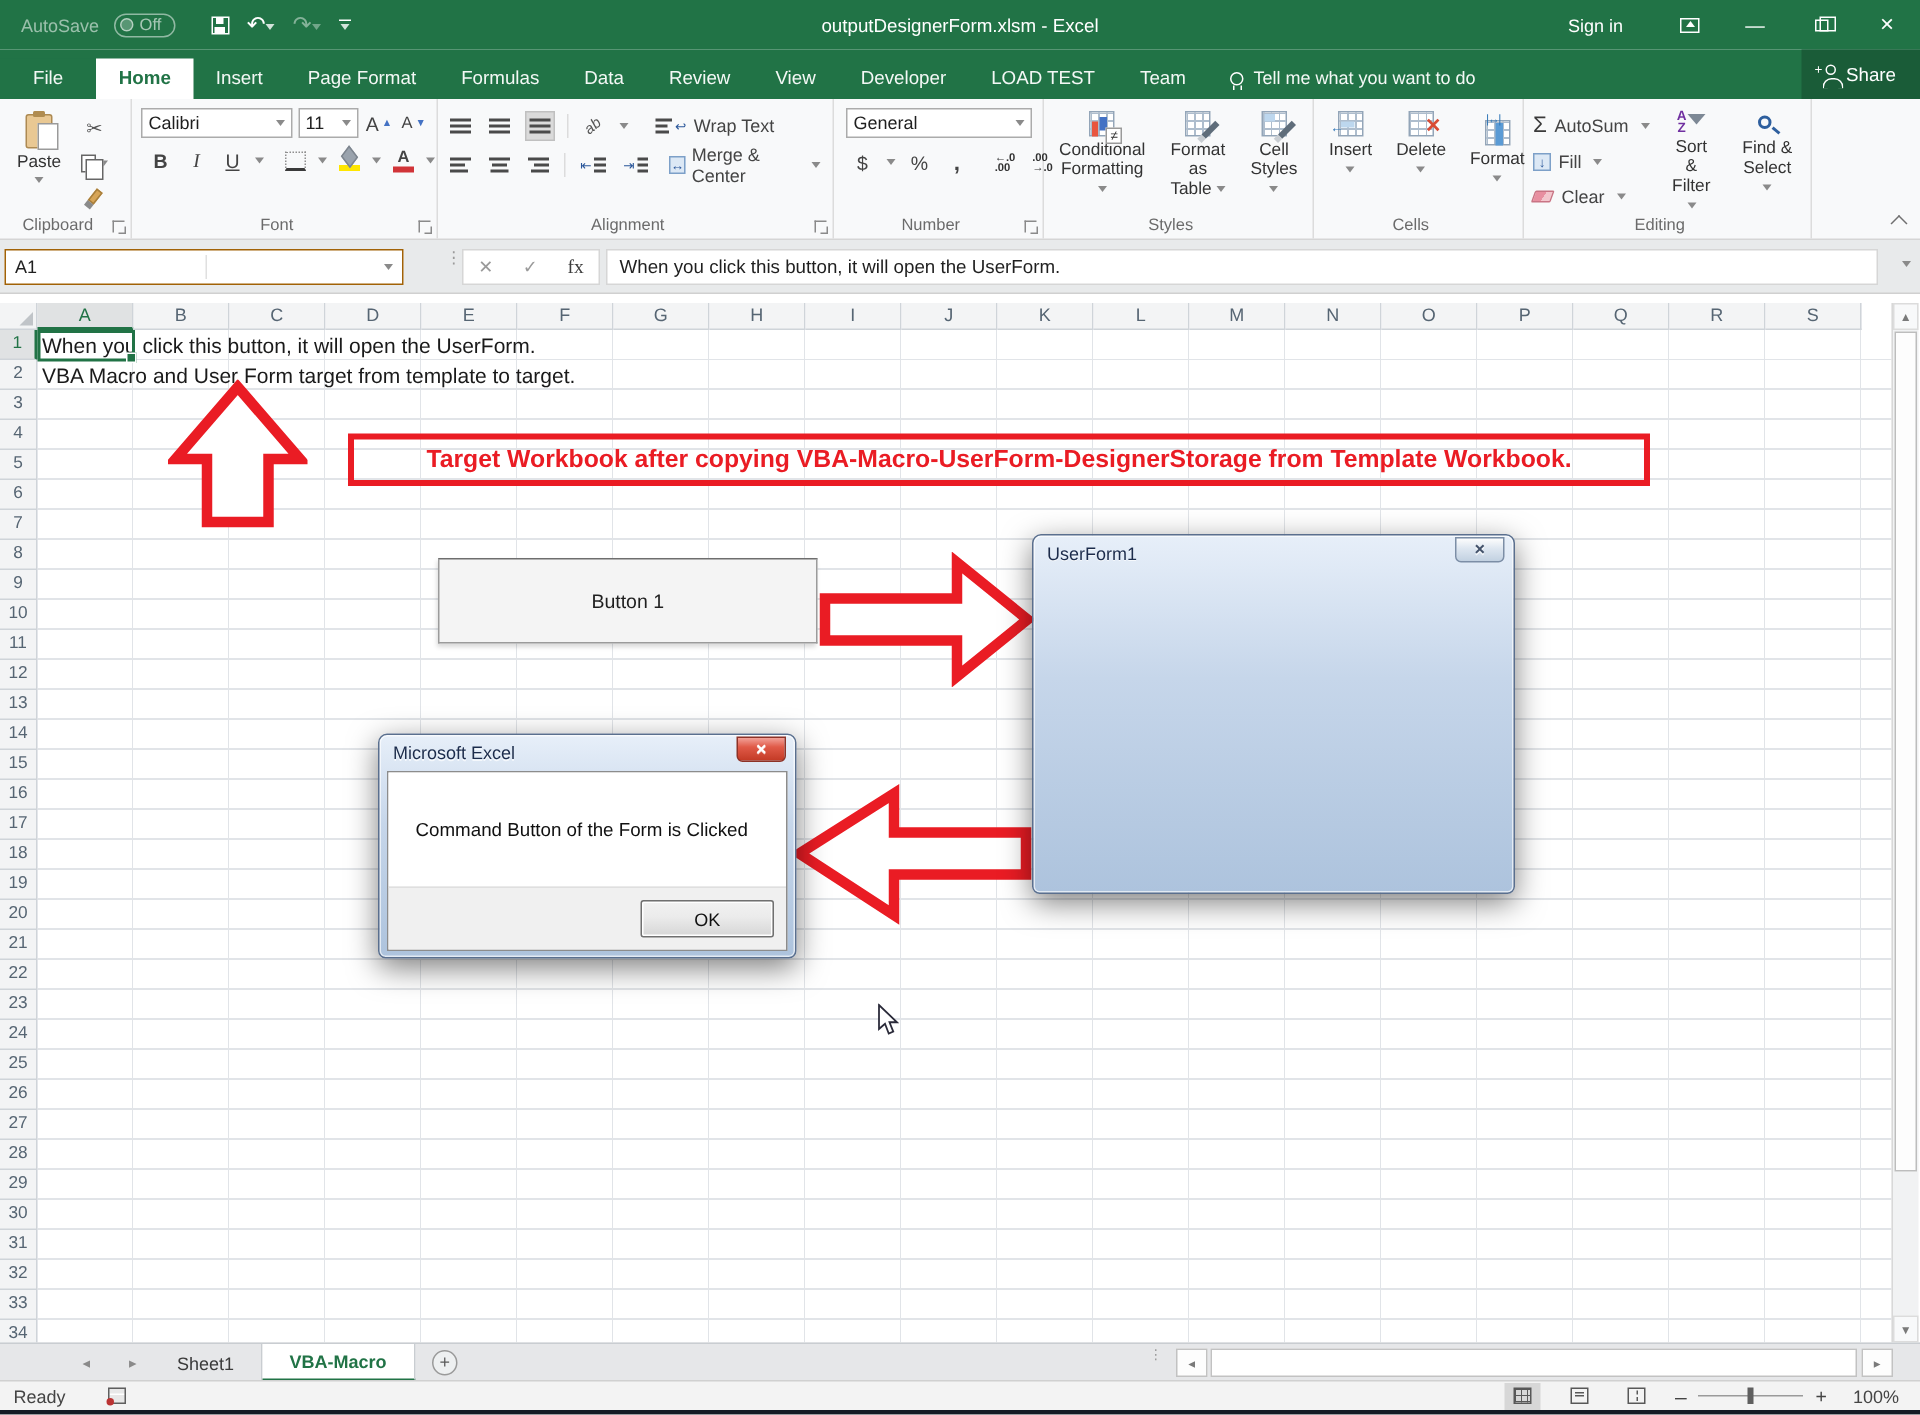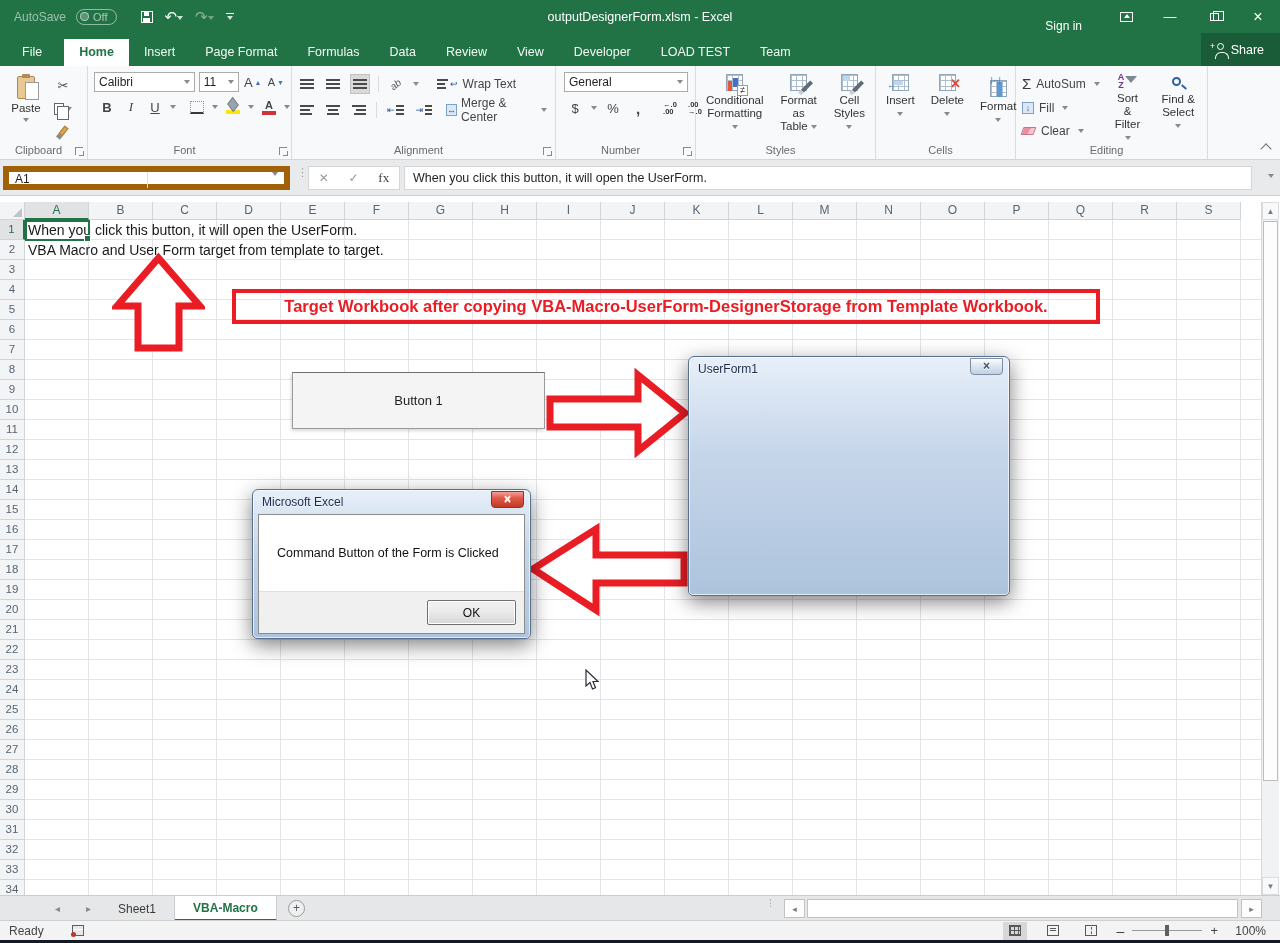--- a/index.html
+++ b/index.html
@@ -16,21 +16,21 @@
   .i-save{width:12px;height:12px;border:1.5px solid #fff;position:relative}
   .i-save::before{content:"";position:absolute;left:2px;top:0;width:5px;height:4px;background:#fff}
   .i-save::after{content:"";position:absolute;left:1px;bottom:0;width:7px;height:4px;background:#fff}
   .glyph{font-size:15px;line-height:1}
   .dim{opacity:.45}
   .dd{display:inline-block;width:0;height:0;border-left:3.5px solid transparent;border-right:3.5px solid transparent;border-top:4px solid #8a8a8a;vertical-align:middle}
   .dd.w{border-top-color:rgba(255,255,255,.8);border-left-width:3px;border-right-width:3px}
   .qat-caret{display:flex;flex-direction:column;align-items:center;gap:2px}
   .qat-caret i{display:block;width:8px;height:1.5px;background:#fff}
   .tb-title{position:absolute;left:0;right:0;text-align:center;font-size:12.5px;color:#fff;pointer-events:none}
-  .tb-right{margin-left:auto;display:flex;align-items:flex-end;gap:0;height:100%}
+  .tb-right{margin-left:auto;display:flex;align-items:center;gap:0;height:100%}
   .signin{font-size:12px;padding:0 22px}
   .winbtn{width:44px;height:100%;display:flex;align-items:center;justify-content:center;font-size:13px;color:#fff}
   .i-ribopts{width:13px;height:10px;border:1px solid #fff;position:relative}
   .i-ribopts::after{content:"";position:absolute;left:3px;top:1px;width:5px;height:3px;border-left:3px solid transparent;border-right:3px solid transparent;border-bottom:4px solid #fff;border-top:none;width:0;height:0}
   .i-restore{width:9px;height:8px;border:1px solid #fff;position:relative;background:#217346}
   .i-restore::before{content:"";position:absolute;left:2px;top:-3px;width:9px;height:8px;border:1px solid #fff;border-left-color:#fff}
 
   
   .tabrow{position:absolute;left:0;top:33px;width:1280px;height:33px;background:#217346;display:flex;align-items:flex-end;color:#fff}
   .rtab{padding:6px 15px 7px;font-size:12.5px;color:rgba(255,255,255,.95);cursor:default}
@@ -91,21 +91,21 @@
   .funnel{width:0;height:0;border:6px solid transparent;border-top:7px solid #7d8895;margin-top:4px}
   .i-mag{width:9px;height:9px;border:2px solid #2e5f9e;border-radius:50%;position:relative}
   .i-mag::after{content:"";position:absolute;left:7px;top:7px;width:6px;height:2px;background:#2e5f9e;transform:rotate(40deg)}
   .dec{display:flex;flex-direction:column;font-size:7.5px;line-height:7.5px;color:#333;font-weight:700}
   .twoline{font-size:11.5px;line-height:13px;color:#333;text-align:center}
   .sigma{font-size:15px;color:#3a3a3a;line-height:14px}
   .rib-collapse{position:absolute;right:10px;bottom:6px;width:8px;height:8px;border-top:1.6px solid #707070;border-right:1.6px solid #707070;transform:rotate(-45deg)}
 
   
   .fbar{position:absolute;left:0;top:160px;width:1280px;height:36px;background:#e8eaeb;display:flex;align-items:center;border-bottom:1px solid #d0d0d0}
-  .namebox{position:absolute;left:3px;top:6px;width:287px;height:24px;background:#fff;border:6px solid #a16207;display:flex;padding:0 6px;color:#1f1f1f}
+  .namebox{position:absolute;left:3px;top:6px;width:266px;height:24px;background:#fff;border:1px solid #a16207;display:flex;align-items:center;padding:0 6px;color:#1f1f1f}
   .namebox .dd{margin-left:auto}
   .namebox .sep{width:1px;height:16px;background:#e0e0e0;margin-left:auto;margin-right:6px}
   .fdots{position:absolute;left:297px;top:9px;color:#9a9a9a;font-size:11px;letter-spacing:0;line-height:6px;text-align:center}
   .fxbox{position:absolute;left:308px;top:6px;width:92px;height:24px;background:#fff;border:1px solid #d6d6d6;display:flex;align-items:center;justify-content:space-around;color:#9a9a9a}
   .fxbox .fx{font-family:"Liberation Serif",serif;color:#3d3d3d;font-size:13px}
   .ftext{position:absolute;left:404px;top:6px;width:848px;height:24px;background:#fff;border:1px solid #d6d6d6;display:flex;align-items:center;padding:0 8px;color:#1f1f1f;font-size:12.5px}
   .fexp{position:absolute;right:6px;top:14px}
 
   
   .gridwrap{position:absolute;left:0;top:197px;width:1280px;height:698px;background:#fff;overflow:hidden}
@@ -223,20 +223,24 @@
         <div class="rtab">Insert</div>
         <div class="rtab">Page Format</div>
         <div class="rtab">Formulas</div>
         <div class="rtab">Data</div>
         <div class="rtab">Review</div>
         <div class="rtab">View</div>
         <div class="rtab">Developer</div>
         <div class="rtab">LOAD TEST</div>
         <div class="rtab">Team</div>
       </div>
+    <div class="tellme">
+      <span class="i-bulb"></span>
+      <span>Tell me what you want to do</span>
+    </div>
     <div class="share-btn">
       <span class="i-person"></span>
       <span>Share</span>
     </div>
   </div>
 
   <div class="ribbon">
 
     <div class="rgroup" style="width:88px">
       <div class="bigbtn" style="width:44px">

